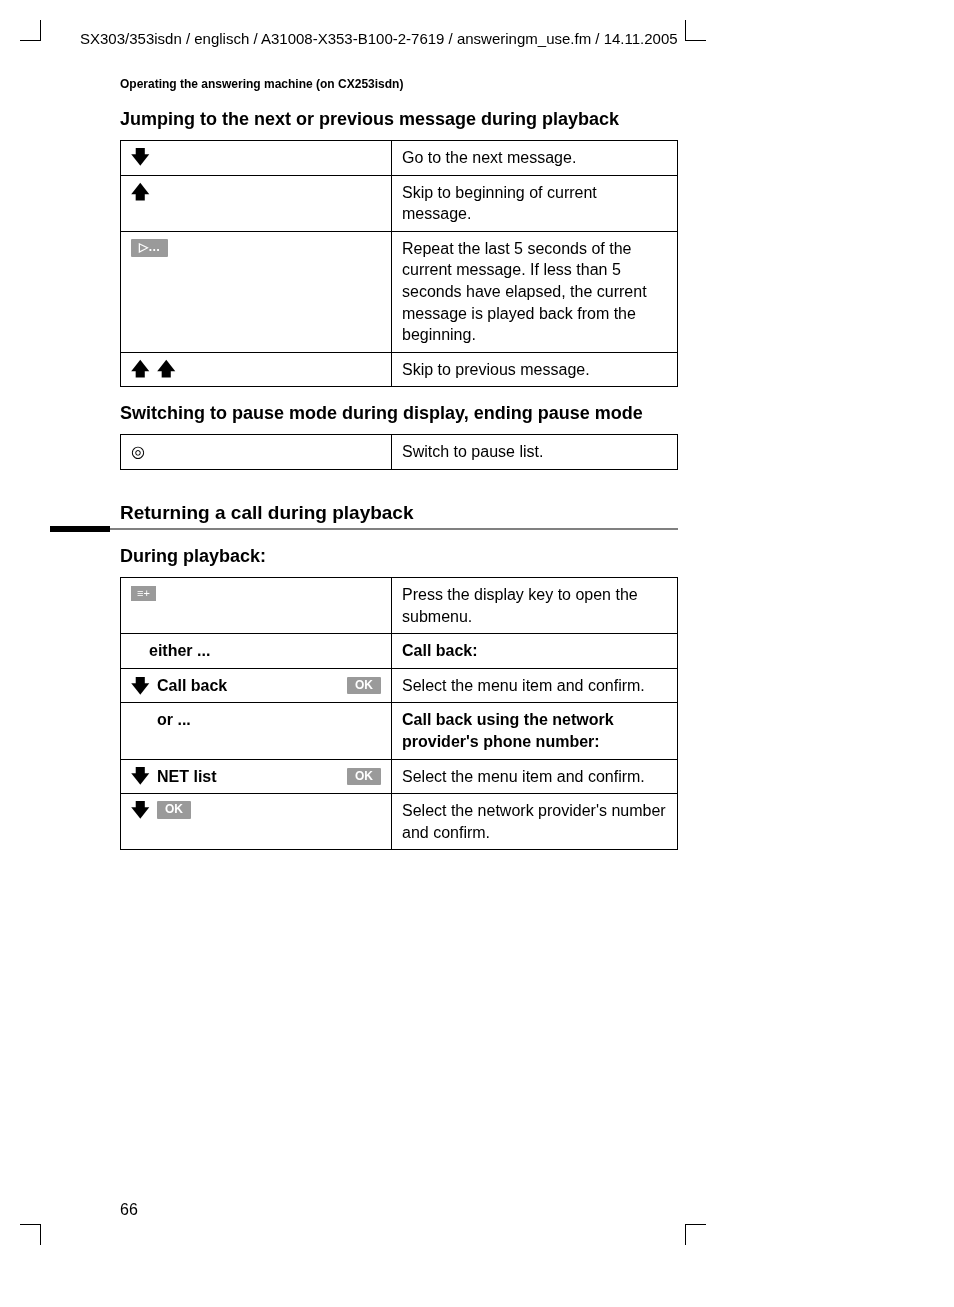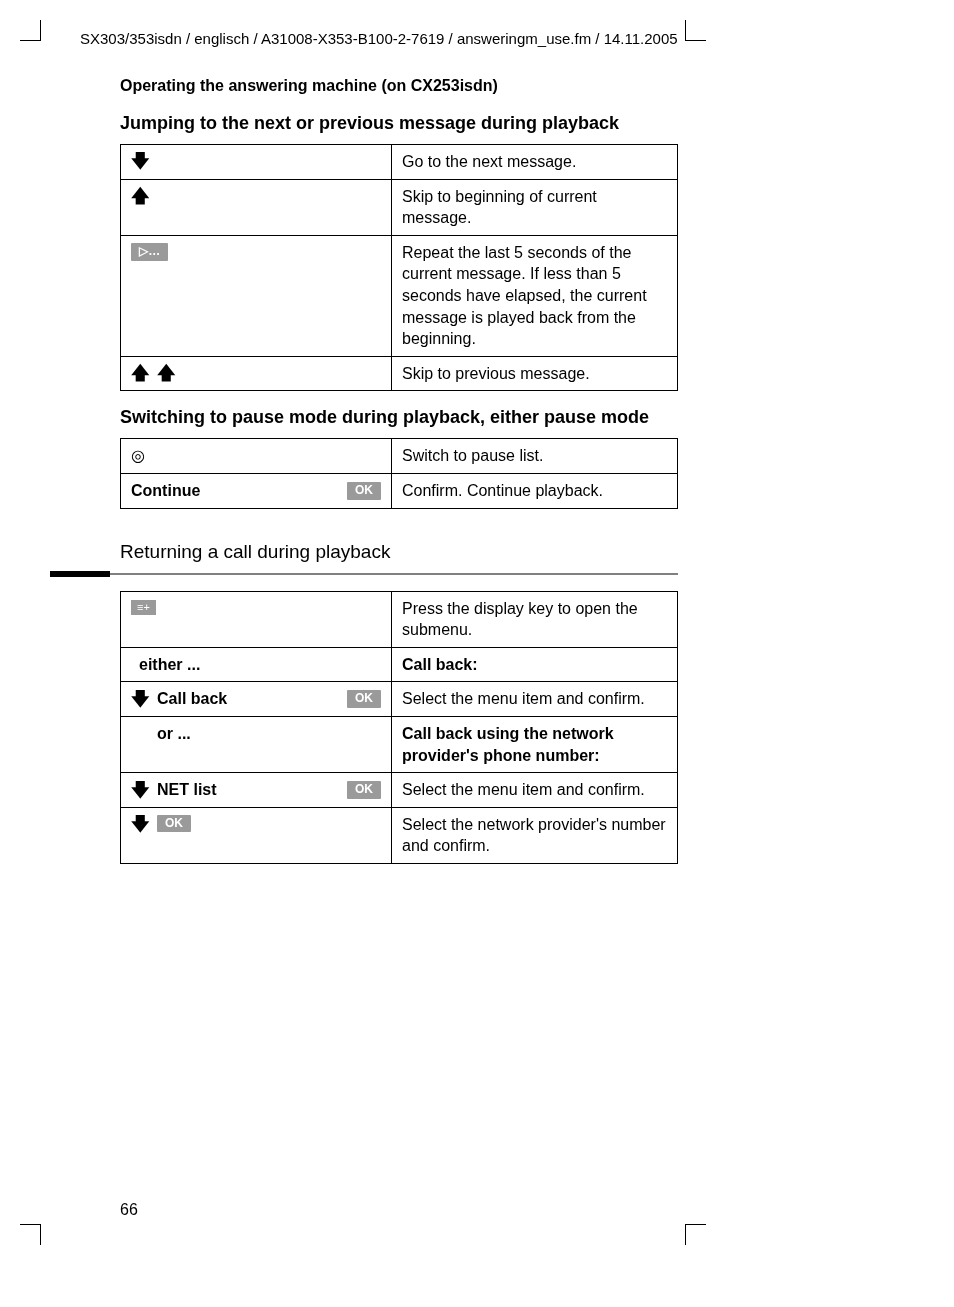--- a/index.html
+++ b/index.html
@@ -29,33 +29,33 @@
   .header-line {
     font-size: 15px;
     margin-left: 30px;
     margin-bottom: 30px;
   }
   .content {
     margin-left: 70px;
   }
   .h1 {
     font-weight: bold;
-    font-size: 16px;
+    font-size: 12px;
     margin-bottom: 18px;
   }
   .h2 {
     font-weight: bold;
     font-size: 18px;
     margin-bottom: 10px;
   }
   .section-heading {
-    font-weight: normal;
+    font-weight: bold;
     font-size: 19px;
     margin-top: 32px;
-    margin-bottom: 8px;
+    margin-bottom: 2px;
   }
   .section-rule {
     position: relative;
     height: 6px;
     margin-bottom: 14px;
   }
   .section-rule::before {
     content: "";
     position: absolute;
     left: -70px;
@@ -180,64 +180,55 @@
           <div class="keyrow">
             <span class="arrow">🡅</span>
             <span class="arrow">🡅</span>
           </div>
         </td>
         <td>Skip to previous message.</td>
       </tr>
     </tbody>
       </table>
 
-    <div class="h2">Switching to pause mode during playback, either pause mode</div>
+    <div class="h2">Switching to pause mode during display, ending pause mode</div>
 
     <table class="steps">
       <tbody>
           <tr>
         <td class="key">
           <div class="keyrow">
             <span>◎</span>
           </div>
         </td>
         <td>Switch to pause list.</td>
       </tr>
-      <tr>
-        <td class="key">
-          <div class="keyrow">
-            <span class="bold">Continue</span>
-            <span class="spacer"></span>
-            <span class="softkey">OK</span>
-          </div>
-        </td>
-        <td>Confirm. Continue playback.</td>
-      </tr>
     </tbody>
       </table>
 
     <div class="section-heading">Returning a call during playback</div>
     <div class="section-rule"></div>
 
 
+    <div class="h2">During playback:</div>
 
     <table class="steps">
       <tbody>
           <tr>
         <td class="key">
           <div class="keyrow">
             <span class="menukey">≡+</span>
           </div>
         </td>
         <td>Press the display key to open the submenu.</td>
       </tr>
       <tr>
         <td class="key">
           <div class="keyrow">
-            <span class="bold" style="margin-left:8px;">either ...</span>
+            <span class="bold" style="margin-left:18px;">either ...</span>
           </div>
         </td>
         <td class="bold">Call back:</td>
       </tr>
       <tr>
         <td class="key">
           <div class="keyrow">
             <span class="arrow">🡇</span>
             <span class="bold">Call back</span>
             <span class="spacer"></span>

